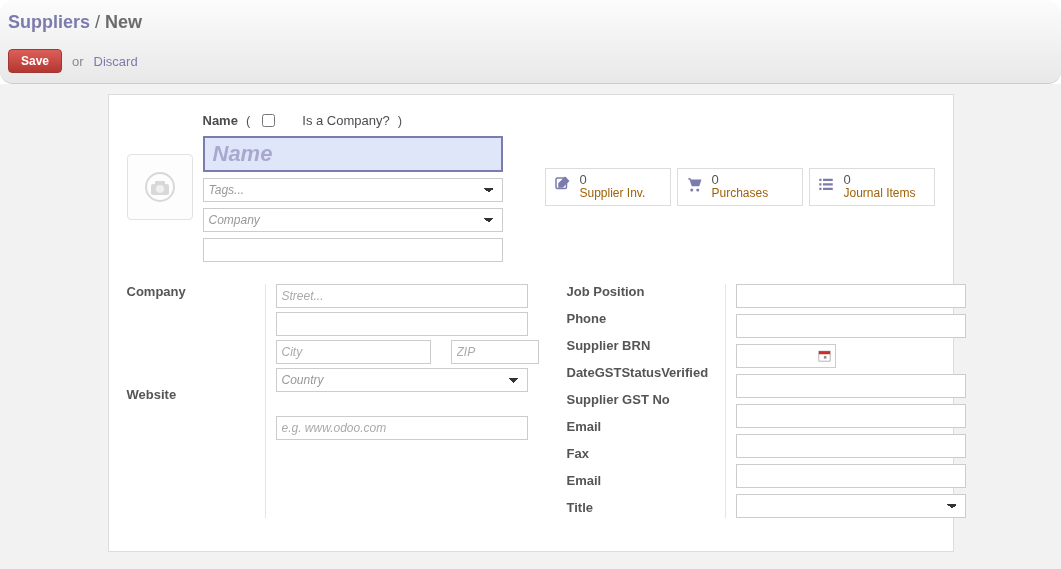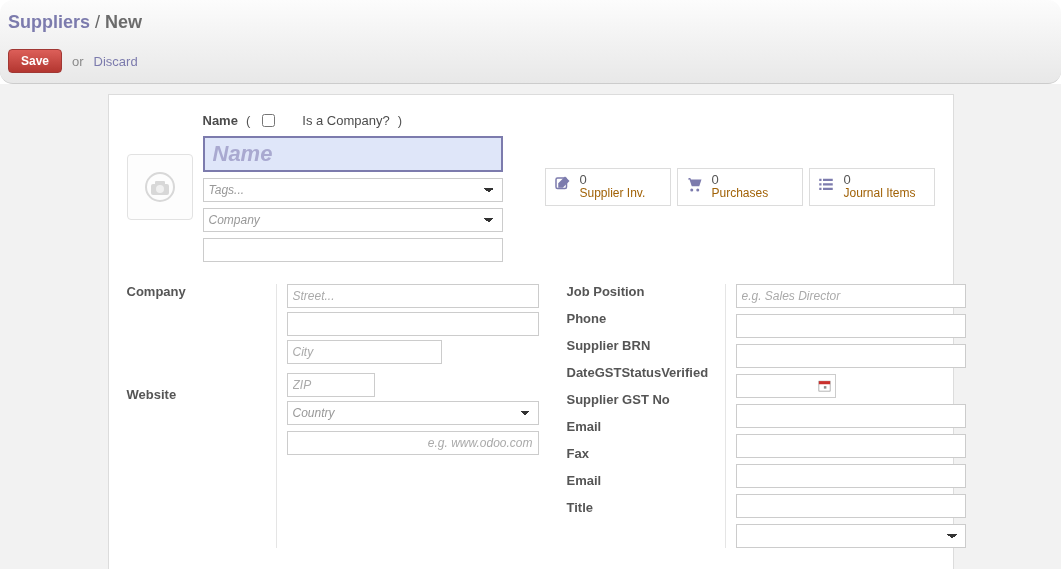--- a/index.html
+++ b/index.html
@@ -99,21 +99,21 @@
   .stat-box .ic { color:#7c7bad; font-size:18px; width:20px; text-align:center; }
   .stat-box .txt { display:flex; flex-direction:column; line-height:1.1; }
   .stat-box .num { color:#555; }
   .stat-box .lbl { color:#a16207; font-size:12px; }
 
   .details { display:flex; margin-top:22px; }
   .col-left { width:412px; display:flex; }
   .col-left .labels { width:158px; font-weight:bold; color:#555; }
   .col-left .labels div { margin-bottom:88px; }
   .col-left .fields { border-left:1px solid #e5e5e5; padding-left:10px; display:flex; flex-direction:column; gap:4px; }
-  .row-inner { display:flex; gap:9px;flex-direction:column; }
+  .row-inner { display:flex; gap:20px; }
   .col-right { flex:1; display:flex; margin-left:28px; }
   .col-right .labels { width:158px; font-weight:bold; color:#555; display:flex; flex-direction:column; gap:12px; }
   .col-right .fields { border-left:1px solid #e5e5e5; padding-left:10px; display:flex; flex-direction:column; gap:6px; }
   .date-wrap { position:relative; width:100px; }
   .date-wrap .inp { width:100%; padding-right:22px; }
   .date-ic { position:absolute; right:4px; top:4px; width:15px; height:15px; cursor:pointer; }
   .inp::placeholder { color:#aaa; font-style:italic; }
 </style>
 </head>
 <body>
@@ -216,38 +216,37 @@
         <div class="fields">
           <input class="inp w252" placeholder="Street..." style="">
           <input class="inp w252" style="">
           <div class="row-inner">
             <input class="inp w155" placeholder="City" style="">
             <input class="inp w88" placeholder="ZIP" style="">
           </div>
           <select class="sel placeholder w252">
             <option>Country</option>
           </select>
-          <input class="inp w252" style="margin-top: 2px; text-align: right;" placeholder="e.g. www.odoo.com">
+          <input class="inp w252" style="margin-top: 20px;" placeholder="e.g. www.odoo.com">
         </div>
       </div>
 
       <div class="col-right">
         <div class="labels">
           <span>Job Position</span>
           <span>Phone</span>
           <span>Supplier BRN</span>
           <span>DateGSTStatusVerified</span>
           <span>Supplier GST No</span>
           <span>Email</span>
           <span>Fax</span>
           <span>Email</span>
           <span>Title</span>
         </div>
         <div class="fields">
-          <input class="inp w230" placeholder="e.g. Sales Director" style="">
           <input class="inp w230" style="">
           <input class="inp w230" style="">
           <div class="date-wrap">
             <input class="inp" style="">
             <span class="date-ic">
               <svg width="15" height="15" viewBox="0 0 24 24">
                   <rect x="3" y="5" width="18" height="16" fill="#fff" stroke="#888"></rect>
                   <rect x="3" y="5" width="18" height="5" fill="#c9302c"></rect>
                   <rect x="11" y="13" width="4" height="4" fill="#888"></rect>
                 </svg>

